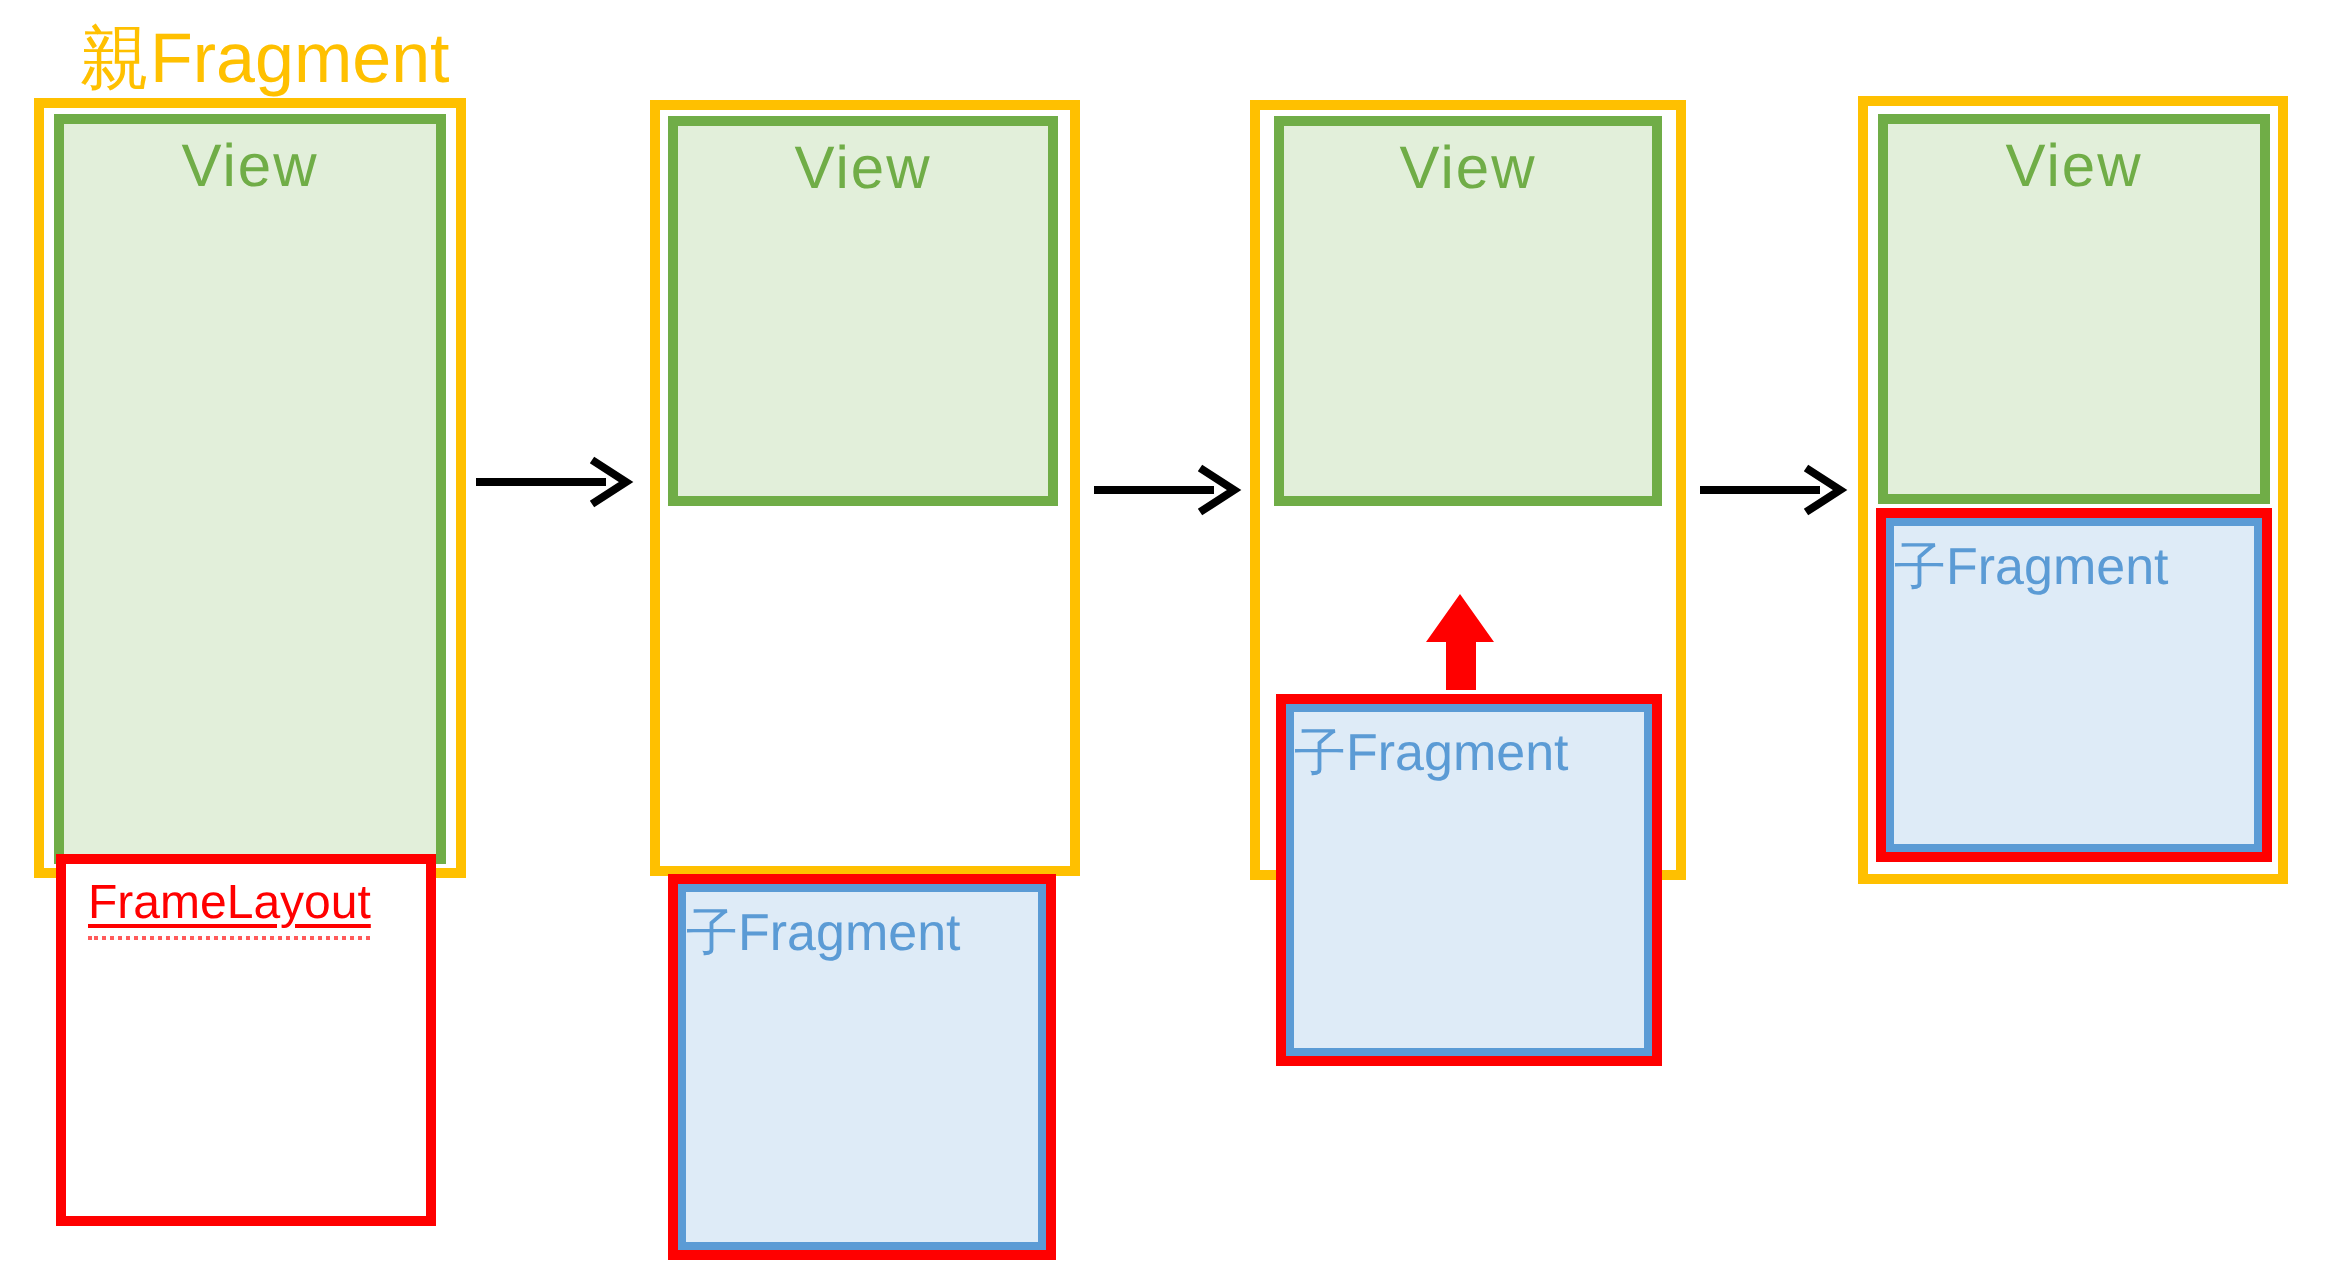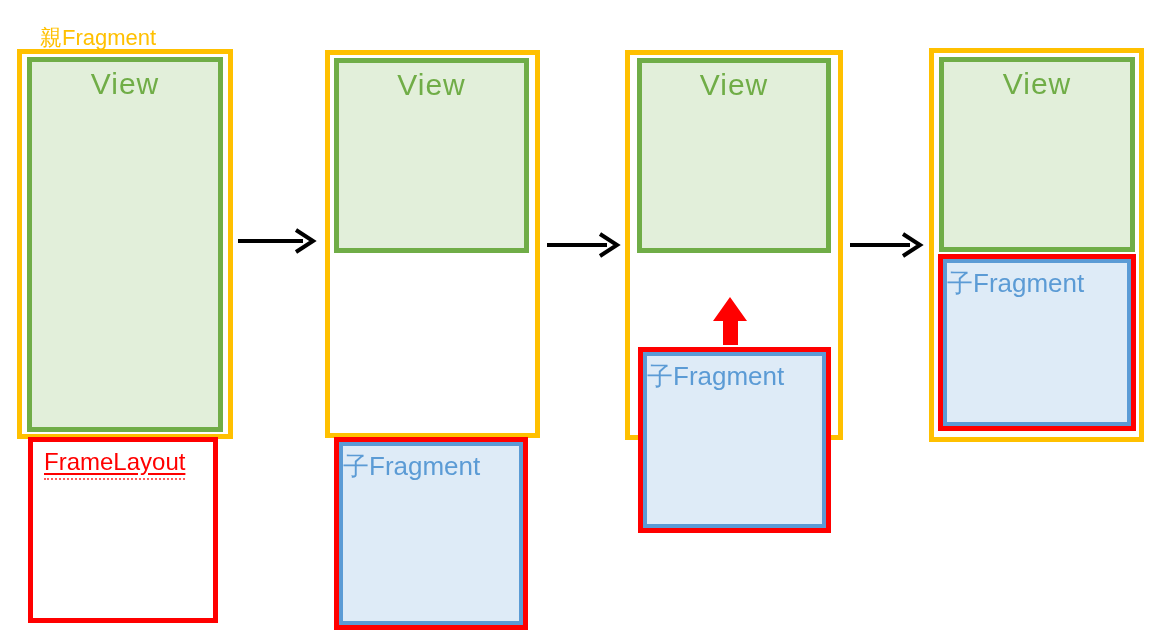--- a/index.html
+++ b/index.html
@@ -12,25 +12,25 @@
   .green{border:5px solid #70AD47;background:#E2EFDA;text-align:center;}
   .green-label{font-size:30px;color:#70AD47;padding-top:5px;letter-spacing:1px;}
   .redbox{border:5px solid #FF0000;}
   .bluebox{width:100%;height:100%;box-sizing:border-box;border:4px solid #5B9BD5;background:#DEEBF7;text-align:left;}
   .child-label{font-size:26px;color:#5B9BD5;padding-top:3px;}
   .frame-label{
     display:inline-block;margin:6px 0 0 11px;font-size:24px;color:#FF0000;
     text-decoration:underline;text-underline-offset:3px;
     border-bottom:2px dotted #ff5a5a;padding-bottom:2px;line-height:1.15;
   }
-  .title{position:absolute;left:40px;top:23px;font-size:22px;color:#FFC000;}
+  .title{position:absolute;left:40px;top:6px;font-size:35px;color:#FFC000;}
   
   .s1y{left:17px;top:49px;width:216px;height:390px;}
   .s1g{left:27px;top:57px;width:196px;height:375px;}
-  .s1r{left:28px;top:437px;width:190px;height:186px;text-decoration:underline;}
+  .s1r{left:28px;top:427px;width:190px;height:186px;text-decoration:underline;}
   
   .s2y{left:325px;top:50px;width:215px;height:388px;}
   .s2g{left:334px;top:58px;width:195px;height:195px;}
   .s2r{left:334px;top:437px;width:194px;height:193px;}
   
   .s3y{left:625px;top:50px;width:218px;height:390px;}
   .s3g{left:637px;top:58px;width:194px;height:195px;}
   .s3r{left:638px;top:347px;width:193px;height:186px;}
   
   .s4y{left:929px;top:48px;width:215px;height:394px;}

